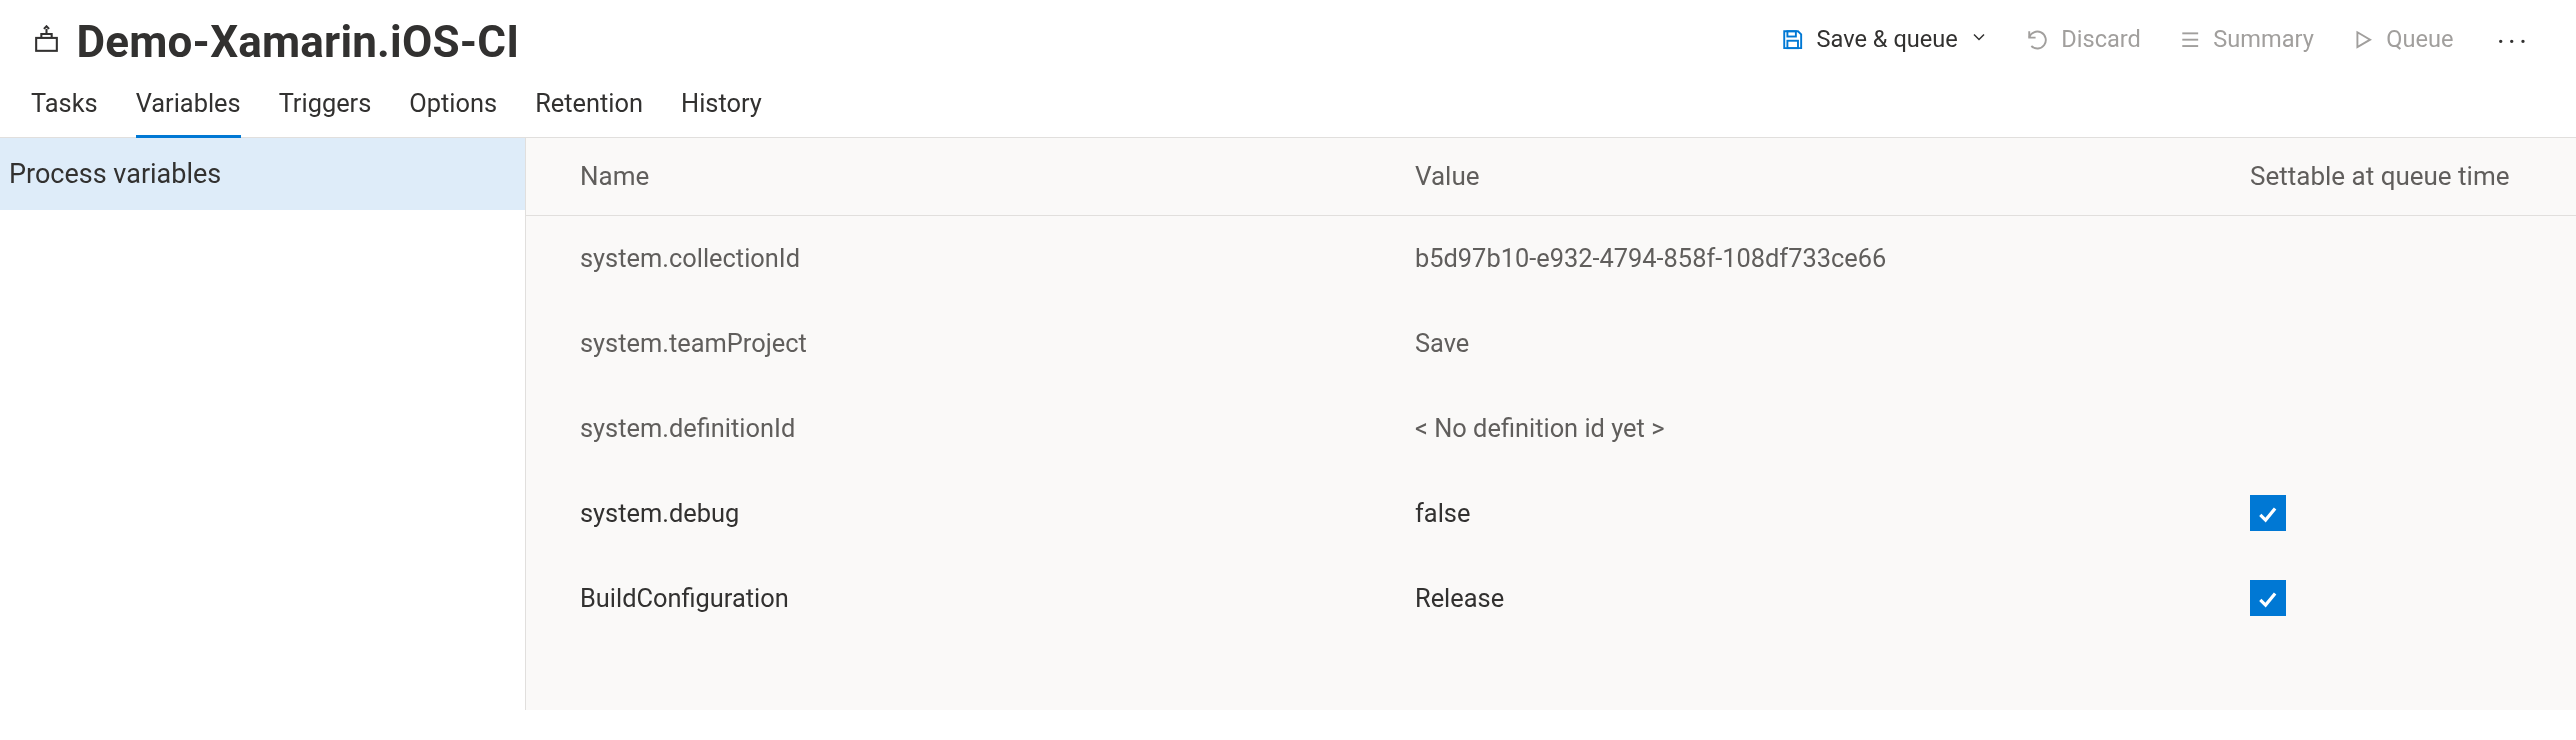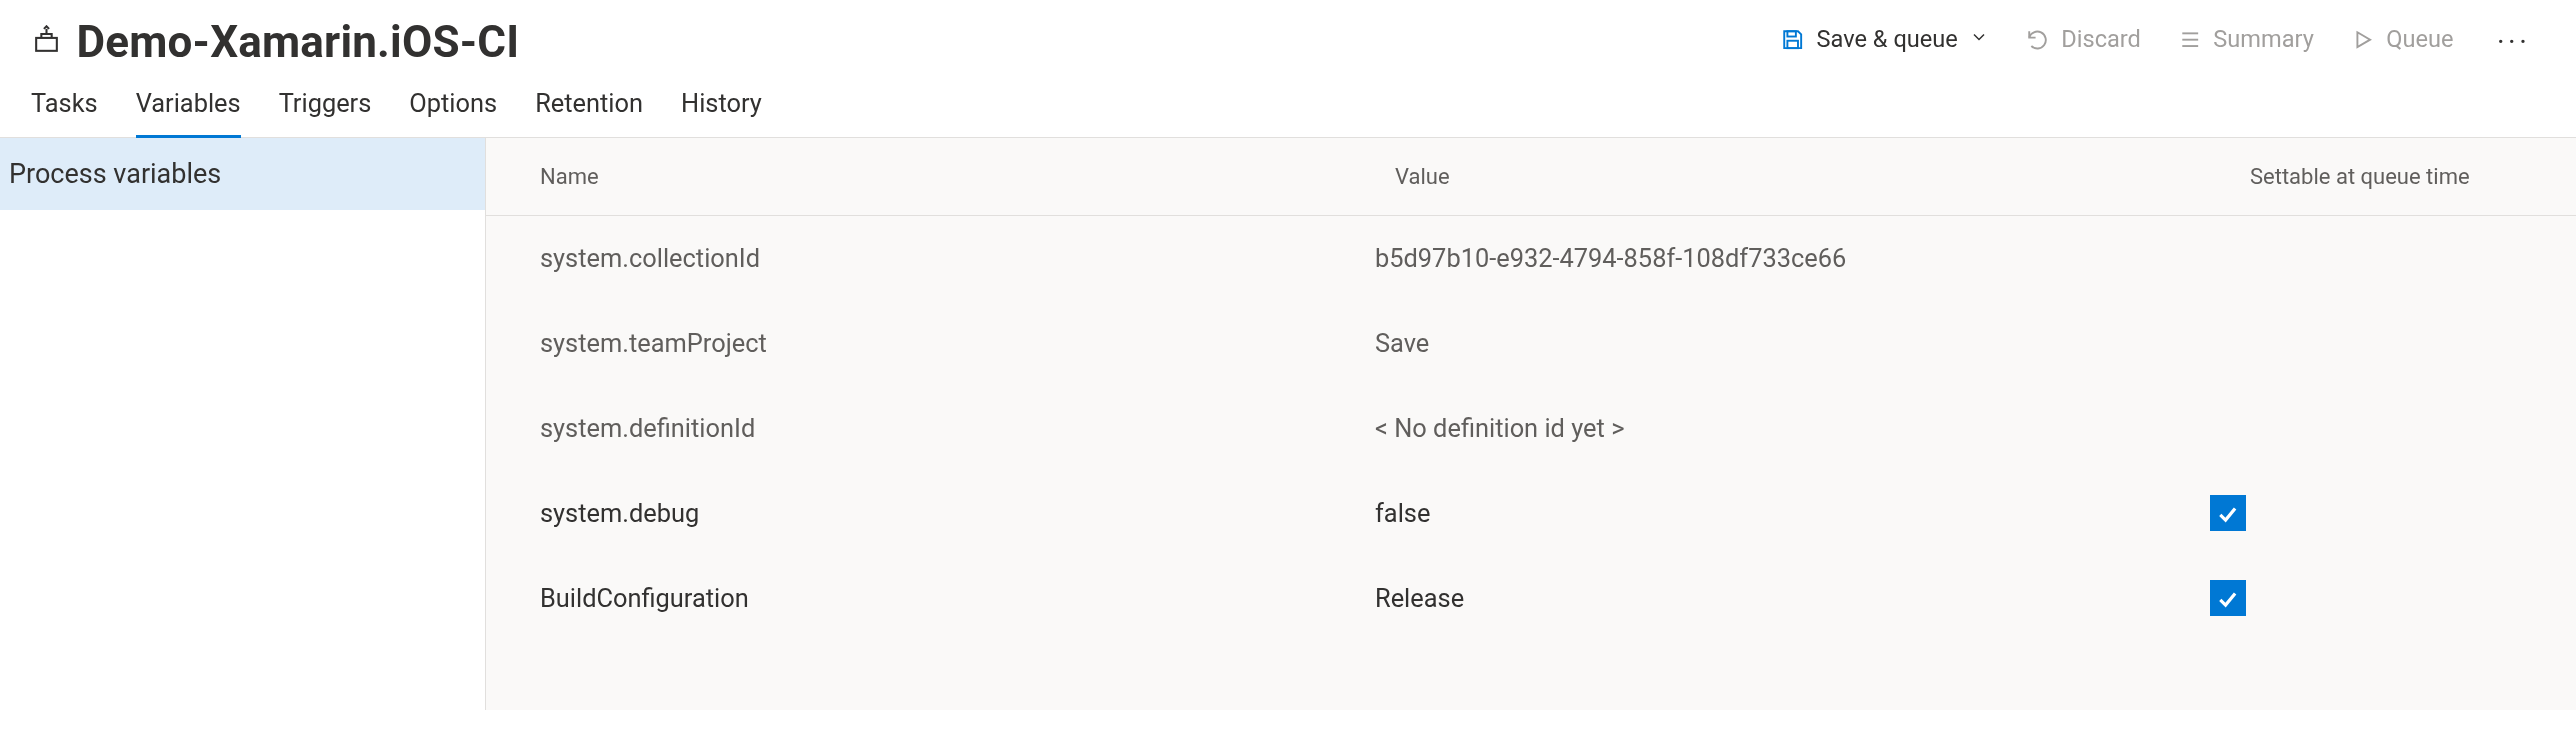--- a/index.html
+++ b/index.html
@@ -102,23 +102,22 @@
   }
   .grid-header, .grid-row {
     display: flex;
     align-items: center;
     padding: 0 54px;
     box-sizing: border-box;
   }
   .grid-header {
     border-bottom: 0.9px solid #e1dfdd;
     color: #605e5c;
-    font-size: 22px;
+    font-size: 26px;
     height: 78px;
-    gap: 20px;
   }
   .grid-row {
     height: 85px;
     font-size: 25.4px;
     color: #323130;
   }
   .grid-row.sysvar .col-name,
   .grid-row.sysvar .col-value { color: #605e5c; }
   .col-name  { flex: 0 0 835px; }
   .col-value { flex: 0 0 835px; }

